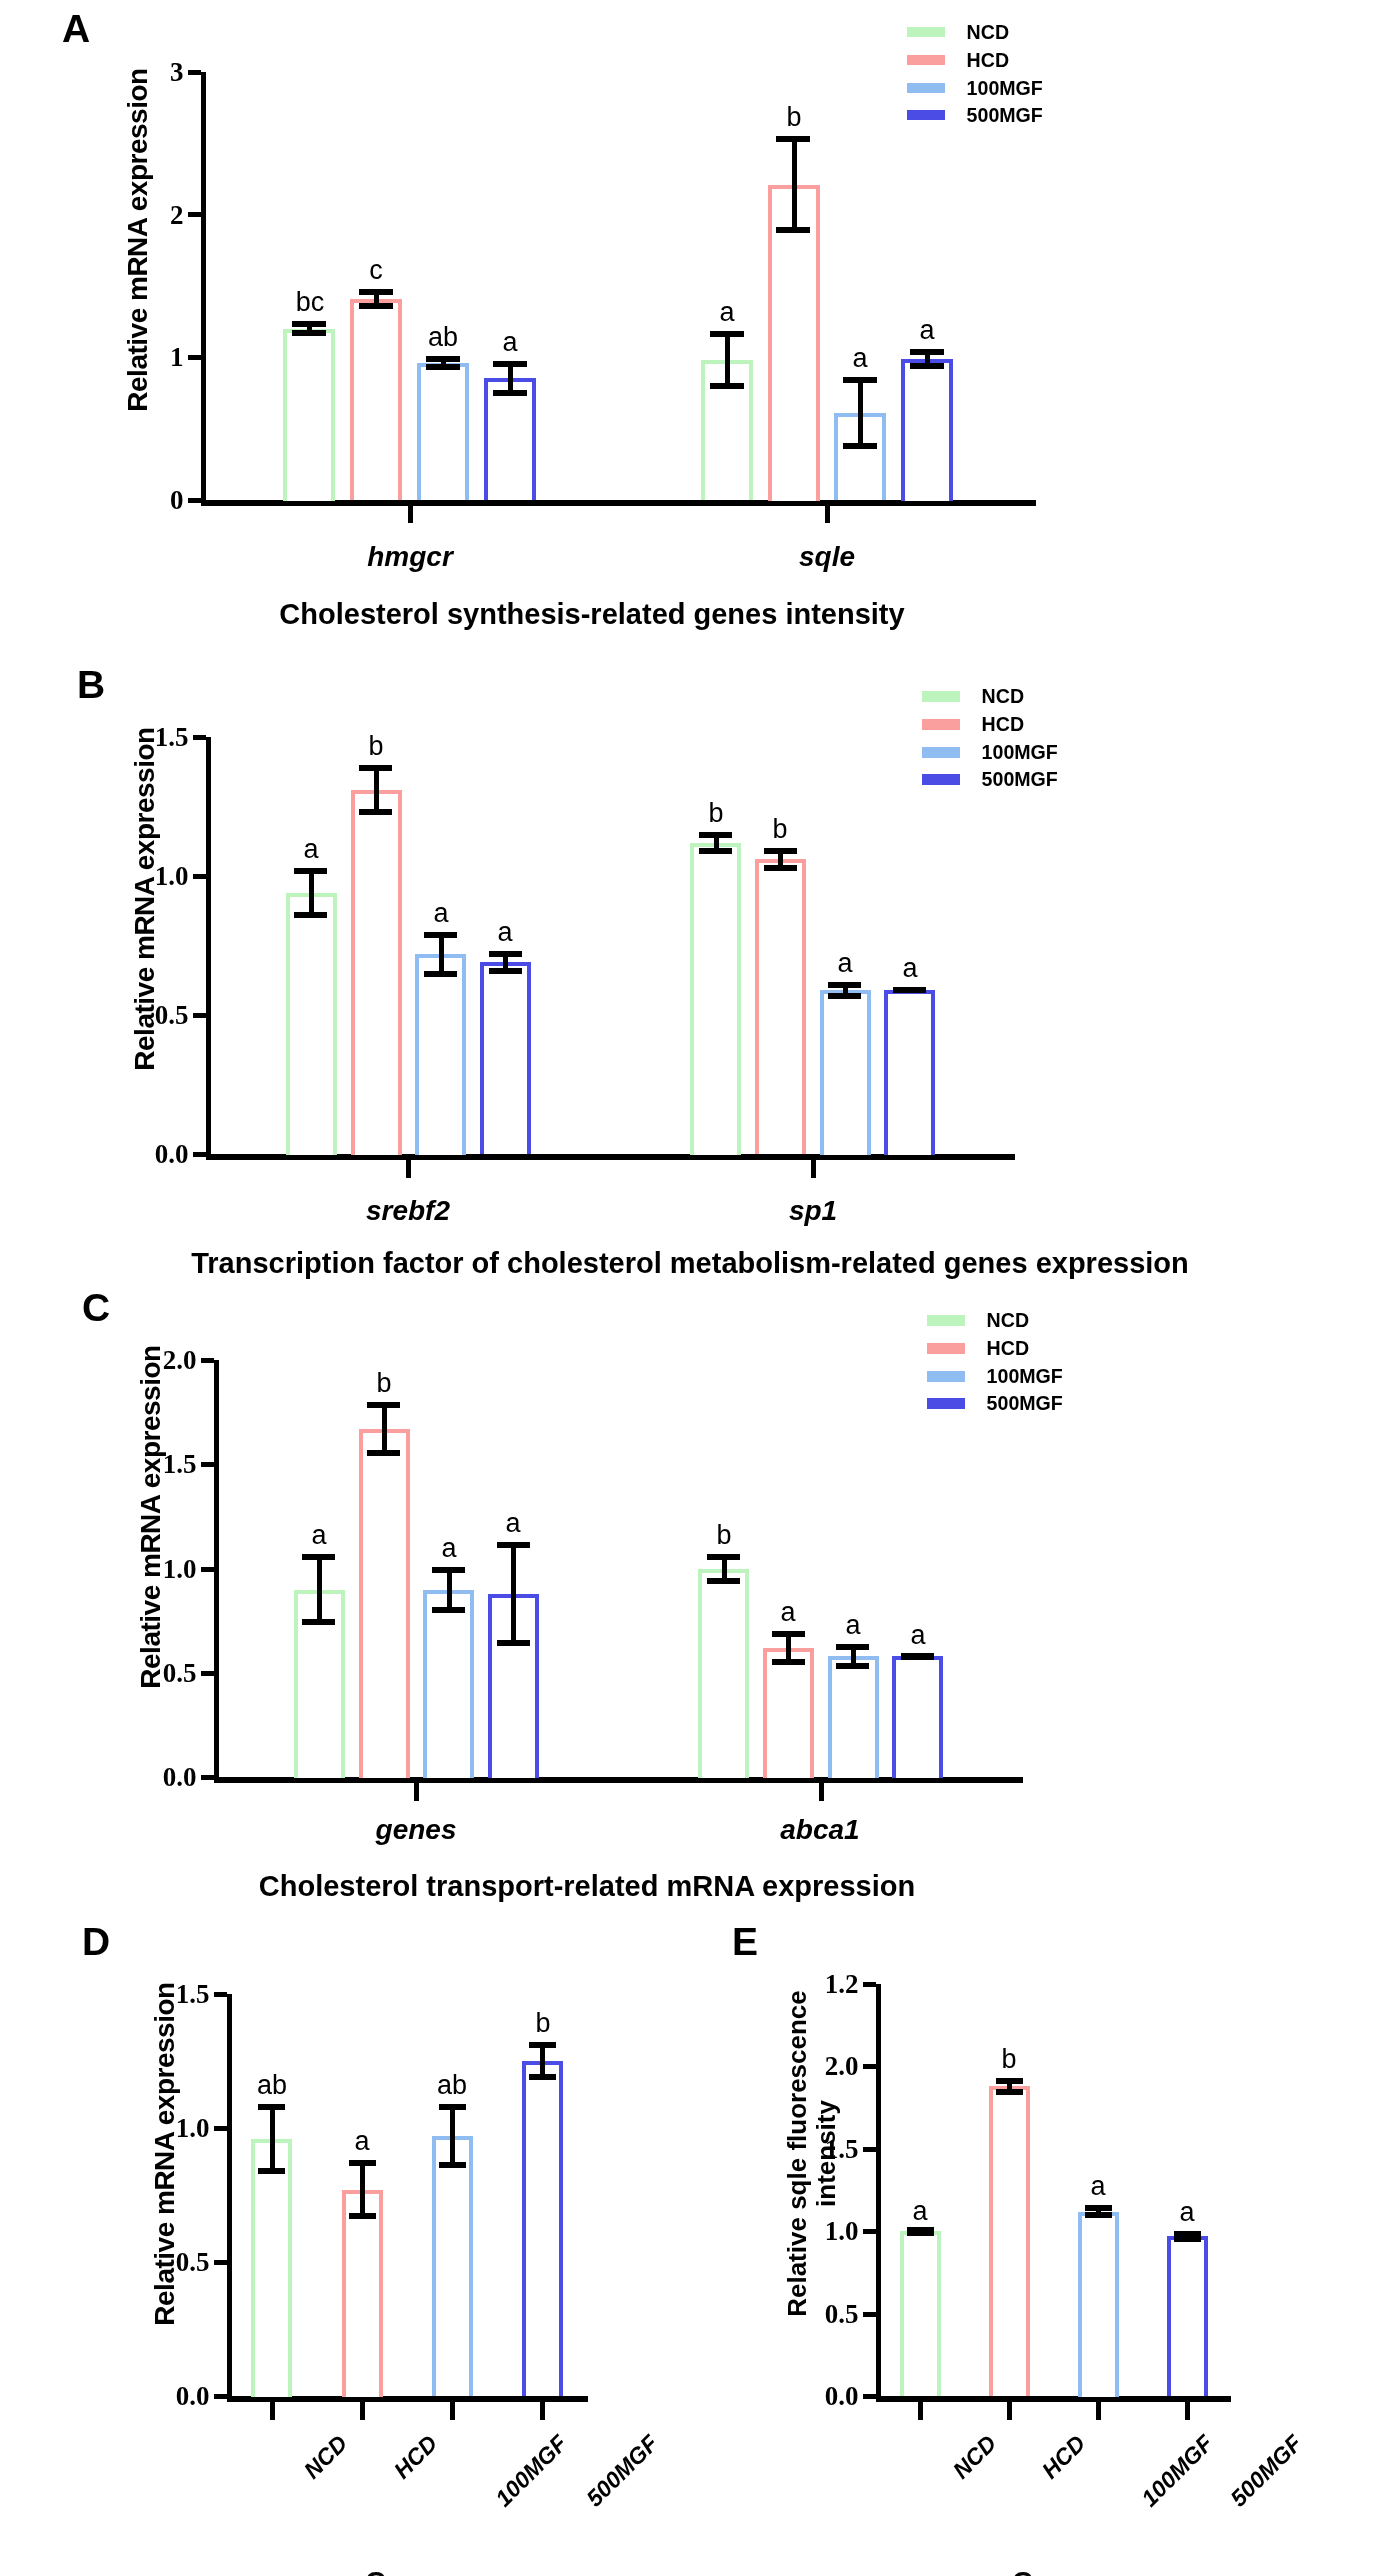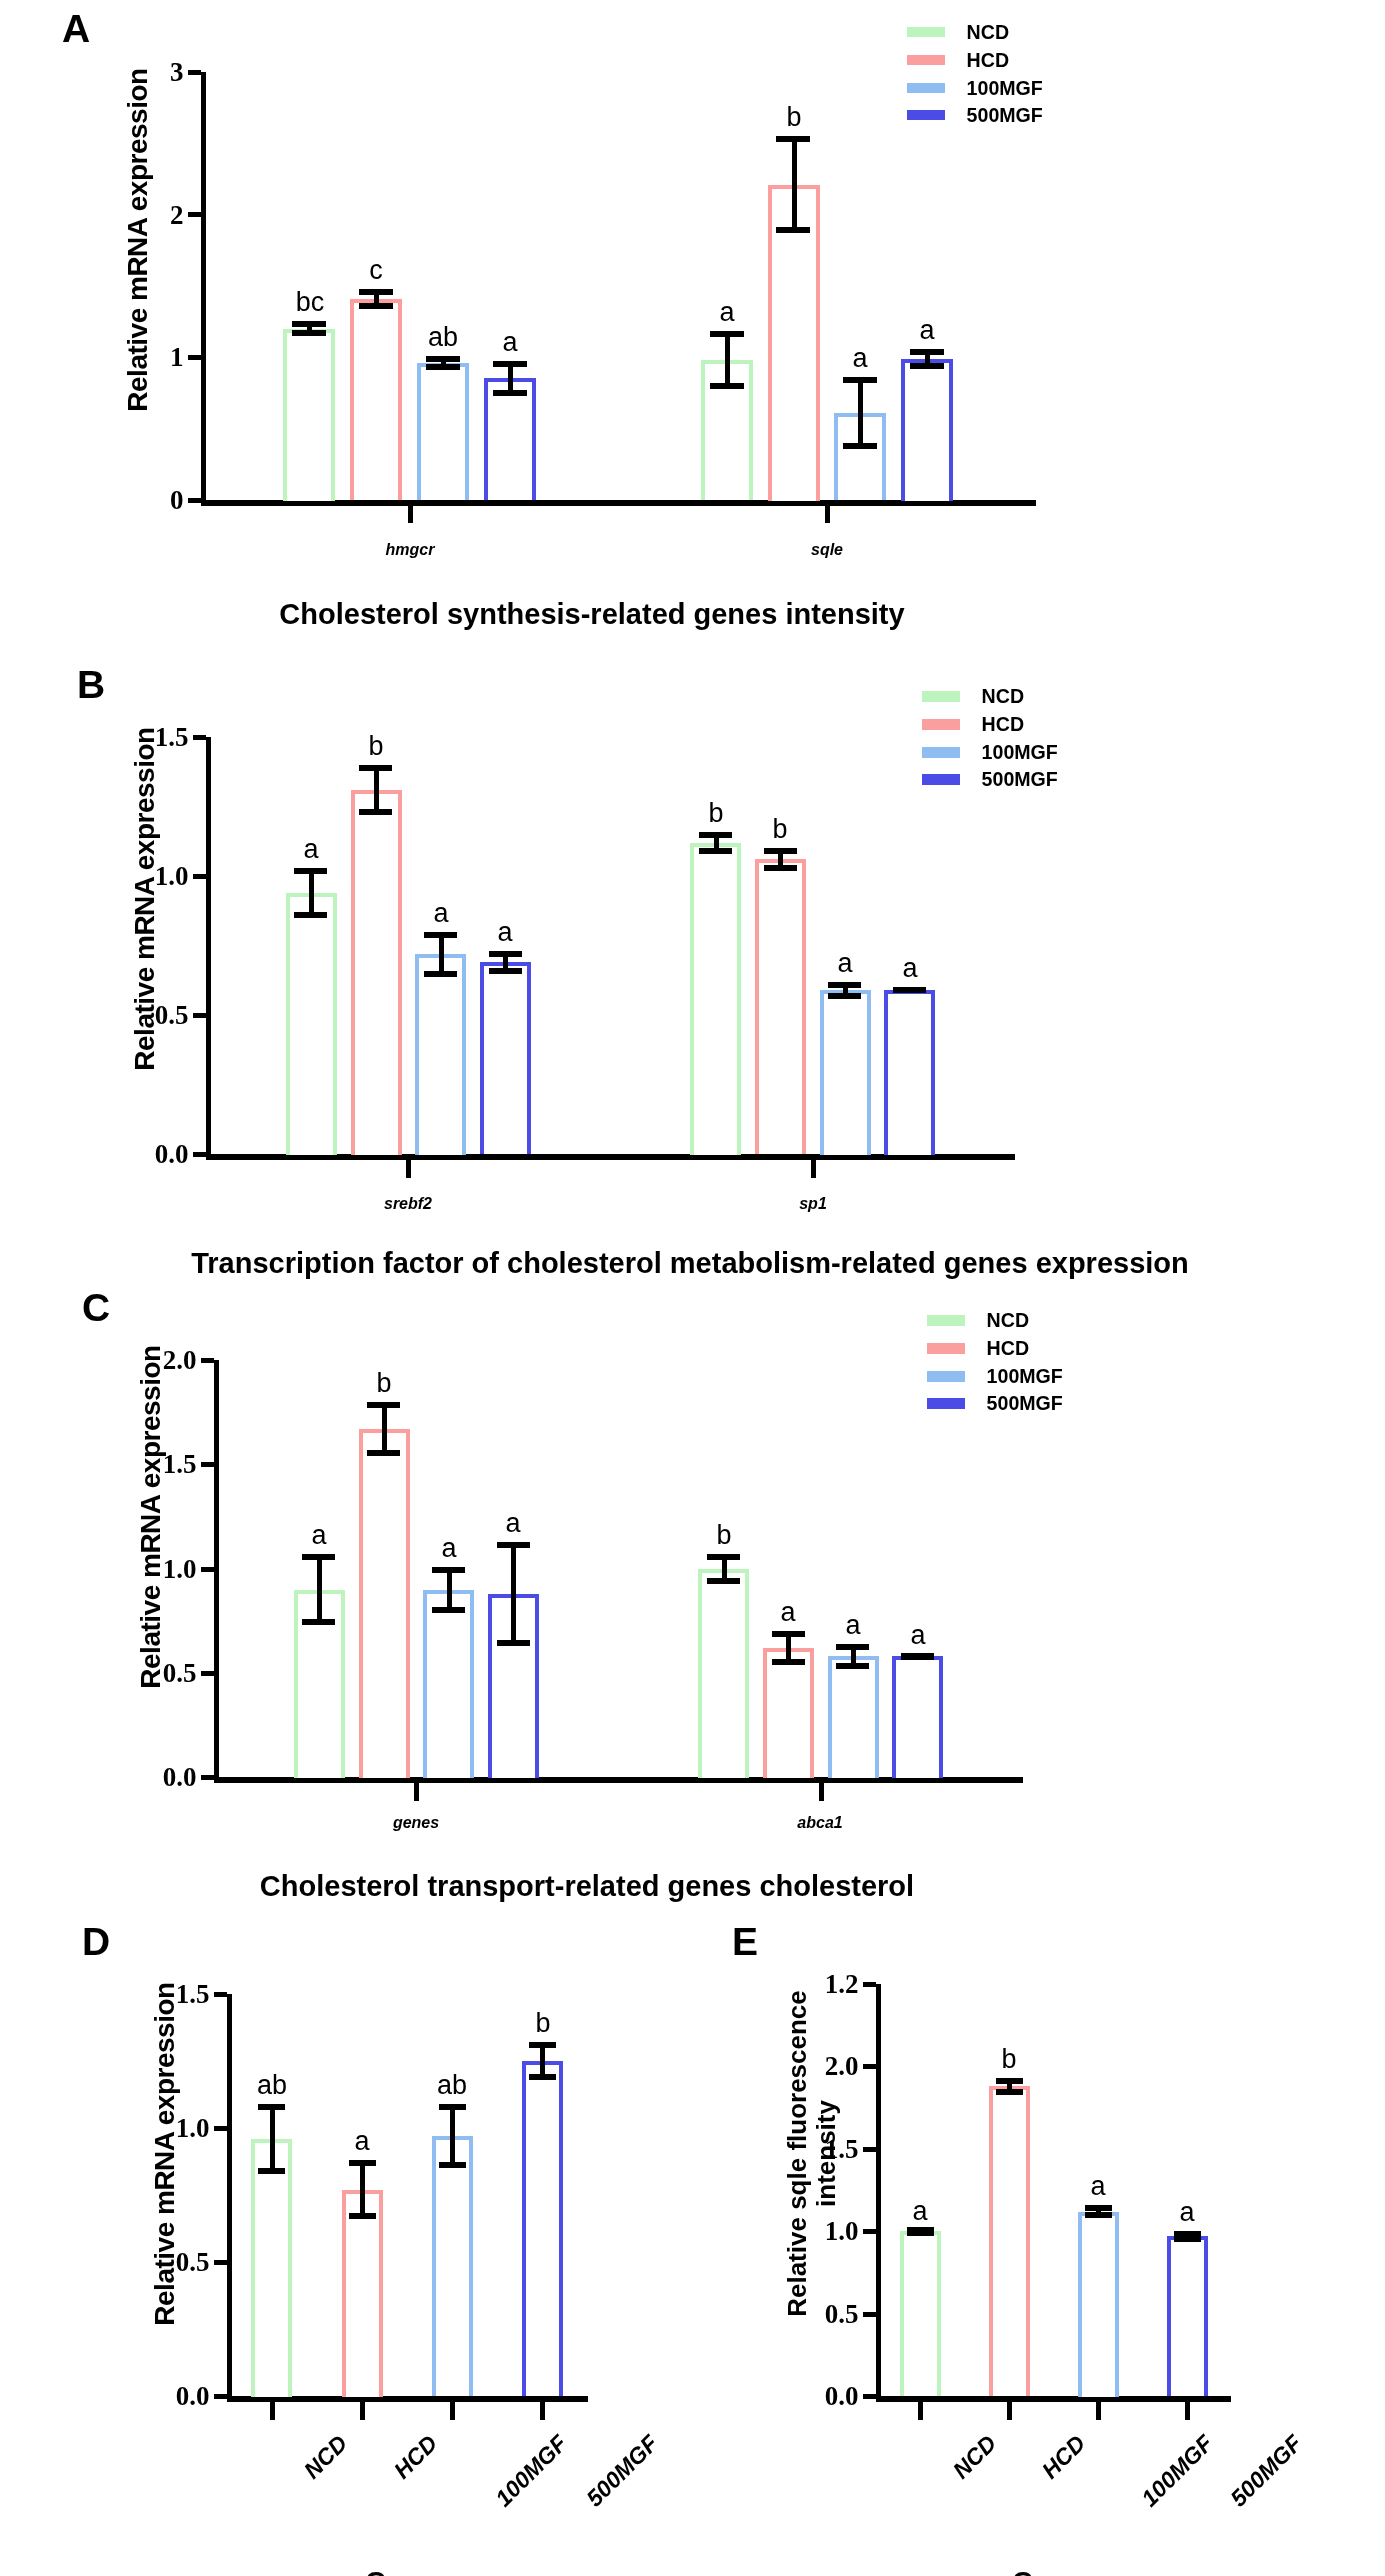--- a/index.html
+++ b/index.html
@@ -20,21 +20,21 @@
 
   
   .plot{position:absolute;}
   .axisY{position:absolute;left:0;top:0;width:4.6px;background:#000;}
   .axisX{position:absolute;left:0;height:5.7px;background:#000;}
   .tickY{position:absolute;right:100%;width:13.4px;height:4.6px;background:#000;}
   .ticklab{position:absolute;right:100%;margin-right:17.5px;
            font-size:27px;font-weight:bold;transform:translateY(-50%);
            white-space:nowrap;font-family:"Liberation Serif",serif;}
   .tickX{position:absolute;width:4.6px;height:17.5px;background:#000;}
-  .grouplab{position:absolute;font-size:16px;font-weight:bold;font-style:italic;
+  .grouplab{position:absolute;font-size:28px;font-weight:bold;font-style:italic;
             transform:translateX(-50%);white-space:nowrap;
             font-family:"Liberation Sans", sans-serif;}
   .rotlab{position:absolute;font-size:23px;font-weight:bold;font-style:italic;
           transform-origin:right top;transform:rotate(-45deg);
           white-space:nowrap;text-align:right;}
 
   
   .bar{position:absolute;box-sizing:border-box;background:#fff;border-style:solid;
        border-width:4.6px;border-bottom:none;}
 
@@ -287,21 +287,21 @@
       </div>
       <div class="lgrow" style="top: 56px;">
         <div class="lgsw" style="background: rgb(143, 189, 242);"></div>
         <div class="lgtx">100MGF</div>
       </div>
       <div class="lgrow" style="top: 83px;">
         <div class="lgsw" style="background: rgb(75, 75, 230);"></div>
         <div class="lgtx">500MGF</div>
       </div>
     </div>
-    <div class="caption" style="left: 587px; top: 1870px;">Cholesterol transport-related genes cholesterol</div>
+    <div class="caption" style="left: 587px; top: 1870px;">Cholesterol transport-related mRNA expression</div>
     <div class="plabel" style="left: 82px; top: 1922px;">D</div>
     <div class="ytitle" style="left: 149px; top: 2396px; width: 484px;">Relative mRNA expression</div>
     <div class="plot" style="left: 227px; top: 1994px; width: 361px; height: 402px;">
       <div class="axisY" style="height: 402px;"></div>
       <div class="axisX" style="top: 402px; width: 361px;"></div>
       <div class="tickY" style="top: 400px;"></div>
       <div class="ticklab" style="top: 402px;">0.0</div>
       <div class="tickY" style="top: 266px;"></div>
       <div class="ticklab" style="top: 268px;">0.5</div>
       <div class="tickY" style="top: 132px;"></div>

